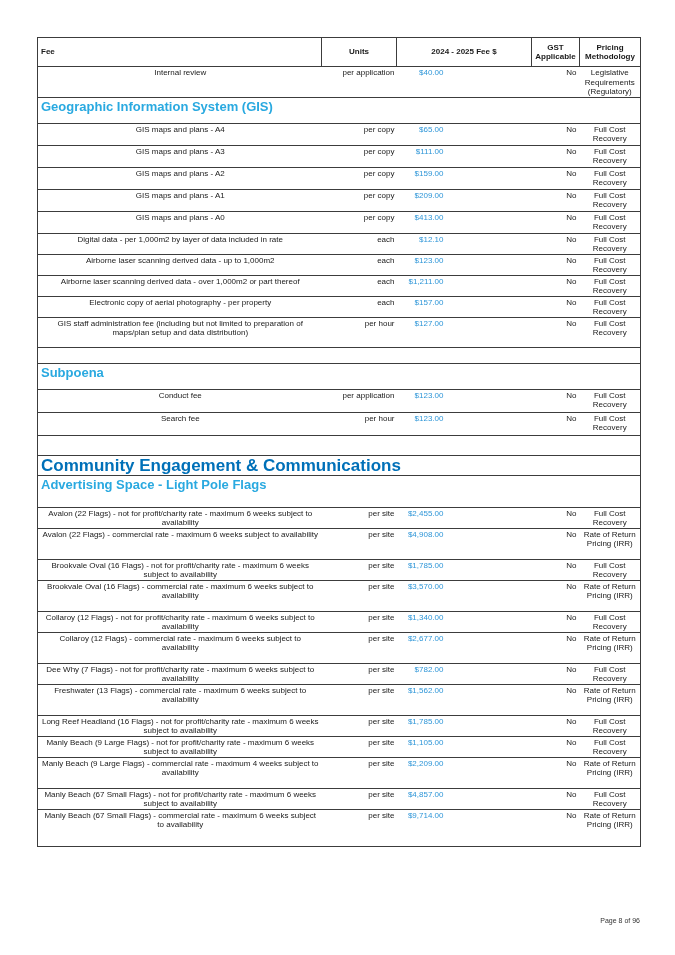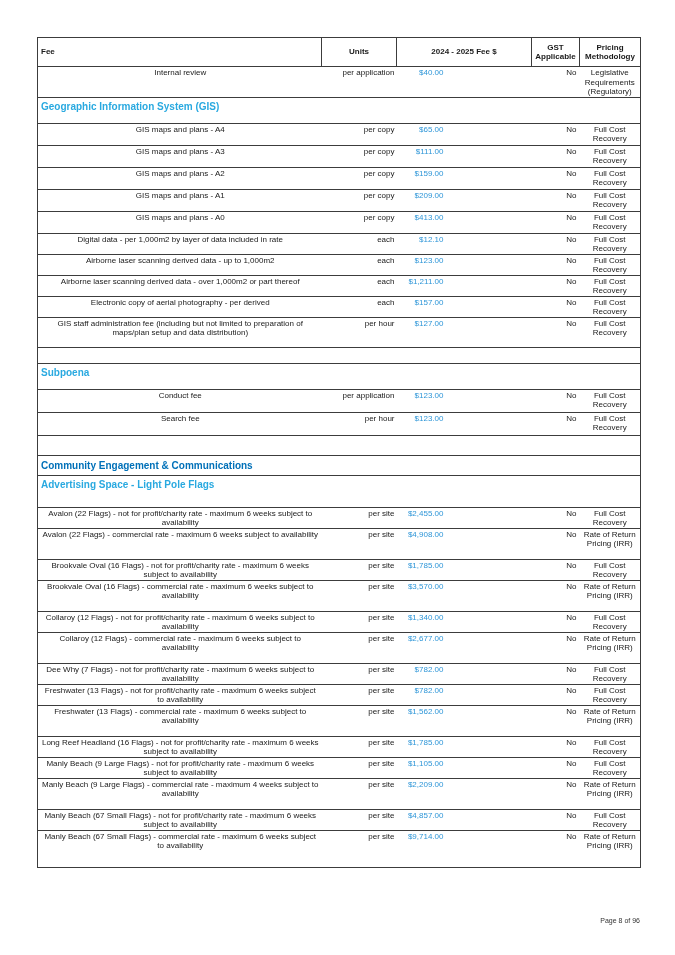--- a/index.html
+++ b/index.html
@@ -56,27 +56,27 @@
   }
   td.fee-cell    { text-align: center; padding-left: 3px; }
   td.units-cell  { text-align: right; padding-right: 2px; white-space: nowrap; }
   td.amount-cell { text-align: right; padding-right: 88px; white-space: nowrap; color: #2e96d8; }
   td.gst-cell    { text-align: right; padding-right: 3px; white-space: nowrap; }
   td.method-cell { text-align: center; padding: 1px 1px 0 1px; }
 
   td.section {
     color: #29a9e0;
     font-weight: bold;
-    font-size: 10px;
+    font-size: 13px;
     padding: 4px 0 0 3px;
   }
   td.heading {
     color: #0070b8;
     font-weight: bold;
-    font-size: 10px;
+    font-size: 17px;
     line-height: 15px;
     padding: 2px 0 0 3px;
   }
   td.spacer { padding: 0; }
 
   .footer {
     position: absolute;
     right: 35px;
     top: 917px;
     font-size: 7px;
@@ -166,21 +166,21 @@
           <td class="method-cell">Full Cost Recovery</td>
         </tr>
         <tr style="height: 20px;">
           <td class="fee-cell">Airborne laser scanning derived data - over 1,000m2 or part thereof</td>
           <td class="units-cell">each</td>
           <td class="amount-cell">$1,211.00</td>
           <td class="gst-cell">No</td>
           <td class="method-cell">Full Cost Recovery</td>
         </tr>
         <tr style="height: 20px;">
-          <td class="fee-cell">Electronic copy of aerial photography - per derived</td>
+          <td class="fee-cell">Electronic copy of aerial photography - per property</td>
           <td class="units-cell">each</td>
           <td class="amount-cell">$157.00</td>
           <td class="gst-cell">No</td>
           <td class="method-cell">Full Cost Recovery</td>
         </tr>
         <tr style="height: 30px;">
           <td class="fee-cell">GIS staff administration fee (including but not limited to preparation of maps/plan setup and data distribution)</td>
           <td class="units-cell">per hour</td>
           <td class="amount-cell">$127.00</td>
           <td class="gst-cell">No</td>
@@ -257,27 +257,20 @@
           <td class="gst-cell">No</td>
           <td class="method-cell">Rate of Return Pricing (IRR)</td>
         </tr>
         <tr style="height: 20px;">
           <td class="fee-cell">Dee Why (7 Flags) - not for profit/charity rate - maximum 6 weeks subject to availability</td>
           <td class="units-cell">per site</td>
           <td class="amount-cell">$782.00</td>
           <td class="gst-cell">No</td>
           <td class="method-cell">Full Cost Recovery</td>
         </tr>
-        <tr style="height: 20px;">
-          <td class="fee-cell">Freshwater (13 Flags) - not for profit/charity rate - maximum 6 weeks subject to availability</td>
-          <td class="units-cell">per site</td>
-          <td class="amount-cell">$782.00</td>
-          <td class="gst-cell">No</td>
-          <td class="method-cell">Full Cost Recovery</td>
-        </tr>
         <tr style="height: 31px;">
           <td class="fee-cell">Freshwater (13 Flags) - commercial rate - maximum 6 weeks subject to availability</td>
           <td class="units-cell">per site</td>
           <td class="amount-cell">$1,562.00</td>
           <td class="gst-cell">No</td>
           <td class="method-cell">Rate of Return Pricing (IRR)</td>
         </tr>
         <tr style="height: 20px;">
           <td class="fee-cell">Long Reef Headland (16 Flags) - not for profit/charity rate - maximum 6 weeks subject to availability</td>
           <td class="units-cell">per site</td>

